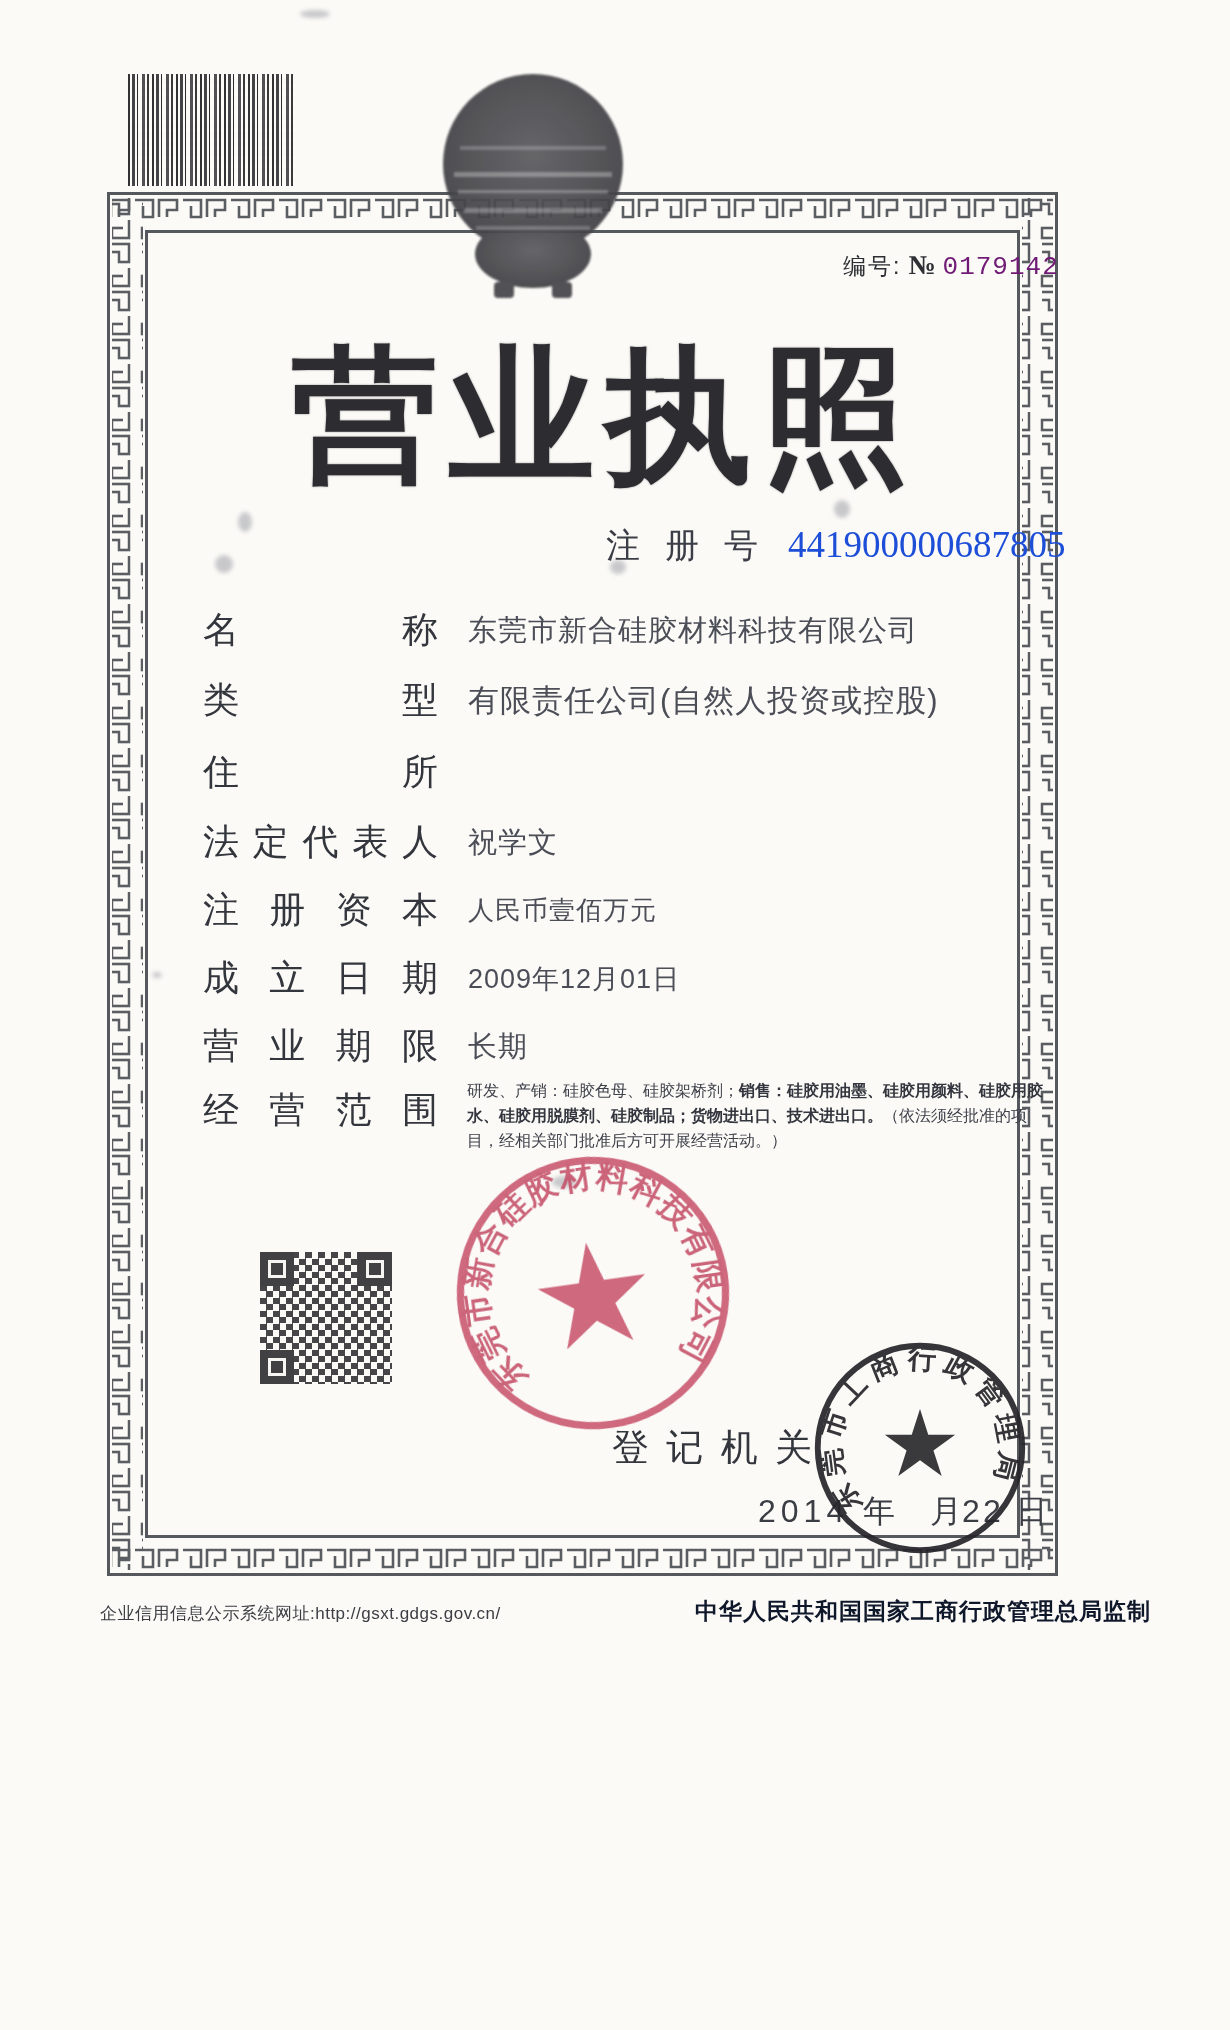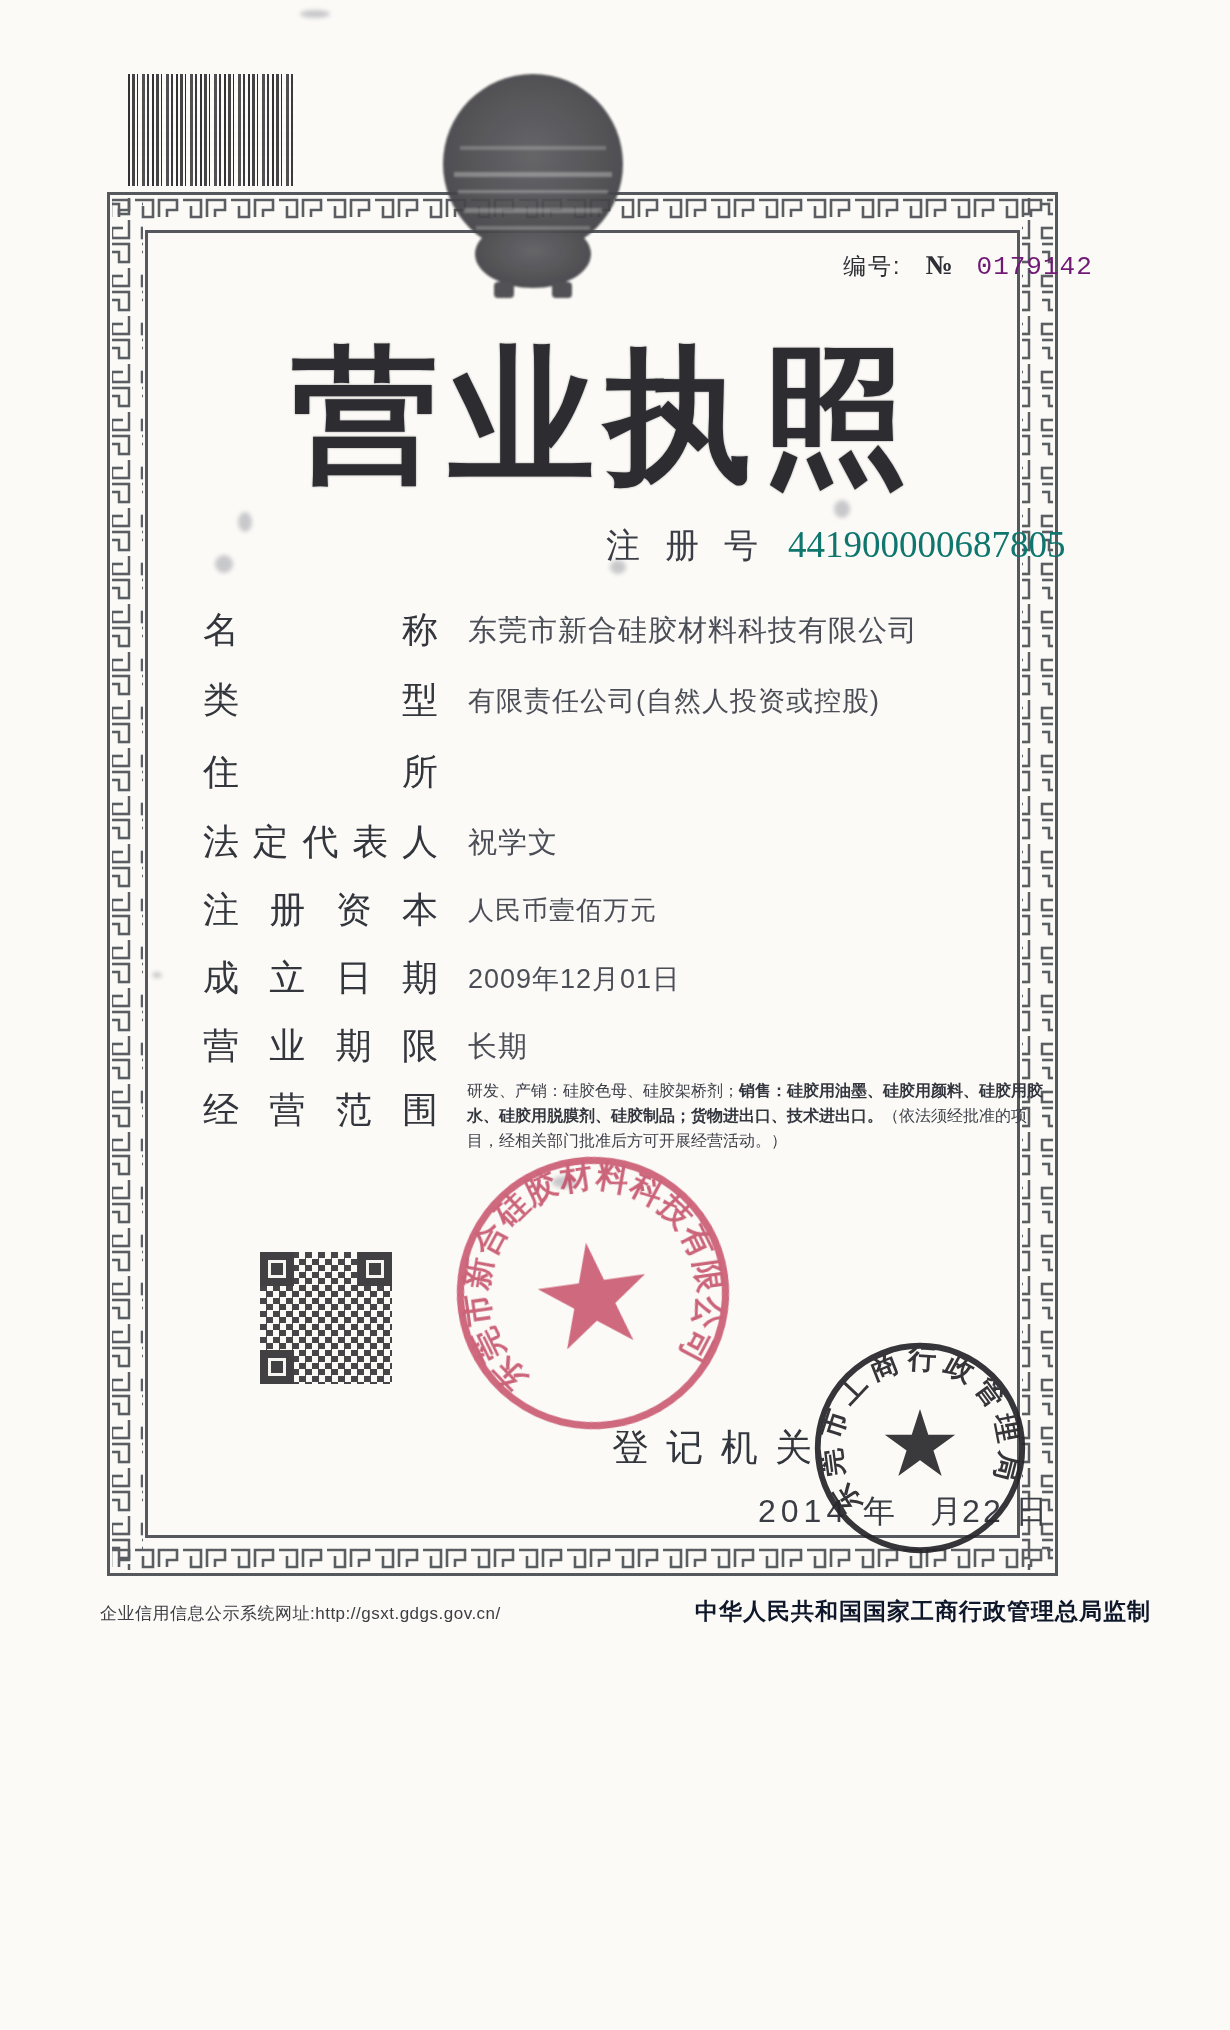--- a/index.html
+++ b/index.html
@@ -18,37 +18,37 @@
       repeating-linear-gradient(90deg,#17171a 0 2px,transparent 2px 4px,#2b2b2e 4px 7px,transparent 7px 9px,#101013 9px 10px,transparent 10px 14px,#3a3a3d 14px 17px,transparent 17px 19px,#202023 19px 21px,transparent 21px 24px),
       repeating-linear-gradient(0deg,rgba(255,255,255,.38) 0 3px,rgba(255,255,255,0) 3px 9px);
     filter:blur(.7px);opacity:.88;
   }
 
   
   .frame{left:107px;top:192px;z-index:1;}
   .emblem{left:438px;top:56px;width:190px;height:245px;z-index:2;filter:blur(1px);opacity:.94;}
 
   
-  .serial{left:843px;top:250px;display:flex;align-items:baseline;gap:24px;z-index:3;}
+  .serial{left:843px;top:250px;display:flex;align-items:baseline;gap:7px;z-index:3;}
   .serial .lab{font-size:23px;color:#2c2e33;letter-spacing:2px;}
   .serial .sym{font-family:"Liberation Serif",serif;font-weight:bold;font-size:27px;}
   .serial .num{font-family:"Liberation Mono",monospace;font-size:26px;letter-spacing:1px;color:#701a75;}
 
   
   .title{
     left:292px;top:336px;width:616px;height:160px;
     font-size:146px;font-weight:bold;color:#2d2d31;line-height:160px;
     text-shadow:0 0 2px rgba(45,45,49,.55);
   }
   .justify{display:flex;justify-content:space-between;}
 
   
   .regno{left:606px;top:523px;display:flex;align-items:baseline;z-index:3;}
   .regno .lab{width:152px;font-size:34px;color:#3b3e46;font-weight:500;}
-  .regno .num{margin-left:30px;font-family:"Liberation Serif",serif;font-size:37px;color:#0f766e;}
+  .regno .num{margin-left:30px;font-family:"Liberation Serif",serif;font-size:37px;color:#1d4ed8;}
 
   
   .frow{left:203px;display:flex;align-items:center;z-index:3;}
   .flabel{width:235px;font-size:36px;color:#33363d;font-weight:500;flex:none;}
   .fvalue{margin-left:30px;font-size:29px;color:#4b4e57;letter-spacing:1px;white-space:nowrap;}
   .scopeblock{left:467px;top:1078px;width:588px;font-size:16px;line-height:25px;color:#3e414a;z-index:3;}
   .scopeblock b{color:#33363e;}
 
   
   .qr{left:260px;top:1252px;width:132px;height:132px;
@@ -150,21 +150,21 @@
       <span>名</span>
       <span>称</span>
     </span>
   <span class="fvalue">东莞市新合硅胶材料科技有限公司</span>
 </div>
 <div class="abs frow" style="top:676px">
   <span class="flabel justify">
       <span>类</span>
       <span>型</span>
     </span>
-  <span class="fvalue" style="font-size:27px">有限责任公司(自然人投资或控股)</span>
+  <span class="fvalue" style="font-size:31px">有限责任公司(自然人投资或控股)</span>
 </div>
 <div class="abs frow" style="top:748px">
   <span class="flabel justify">
       <span>住</span>
       <span>所</span>
     </span>
 </div>
 <div class="abs frow" style="top:818px">
   <span class="flabel justify">
       <span>法</span>

